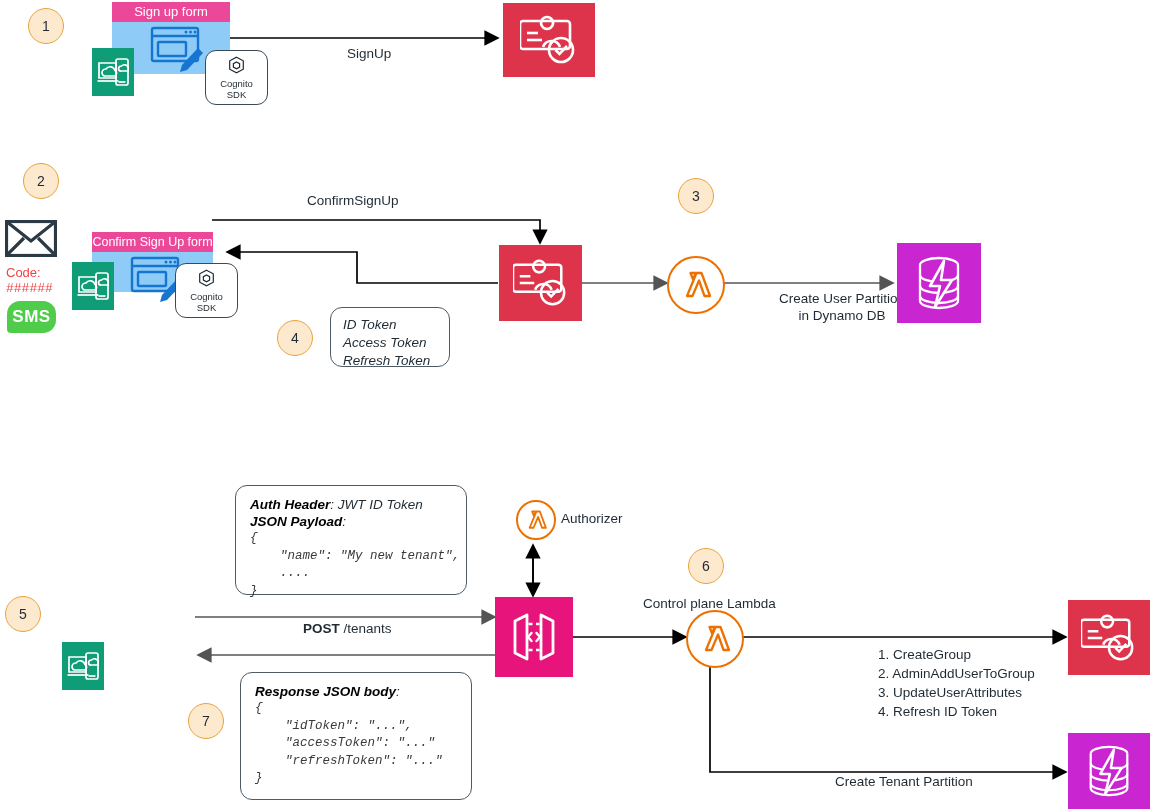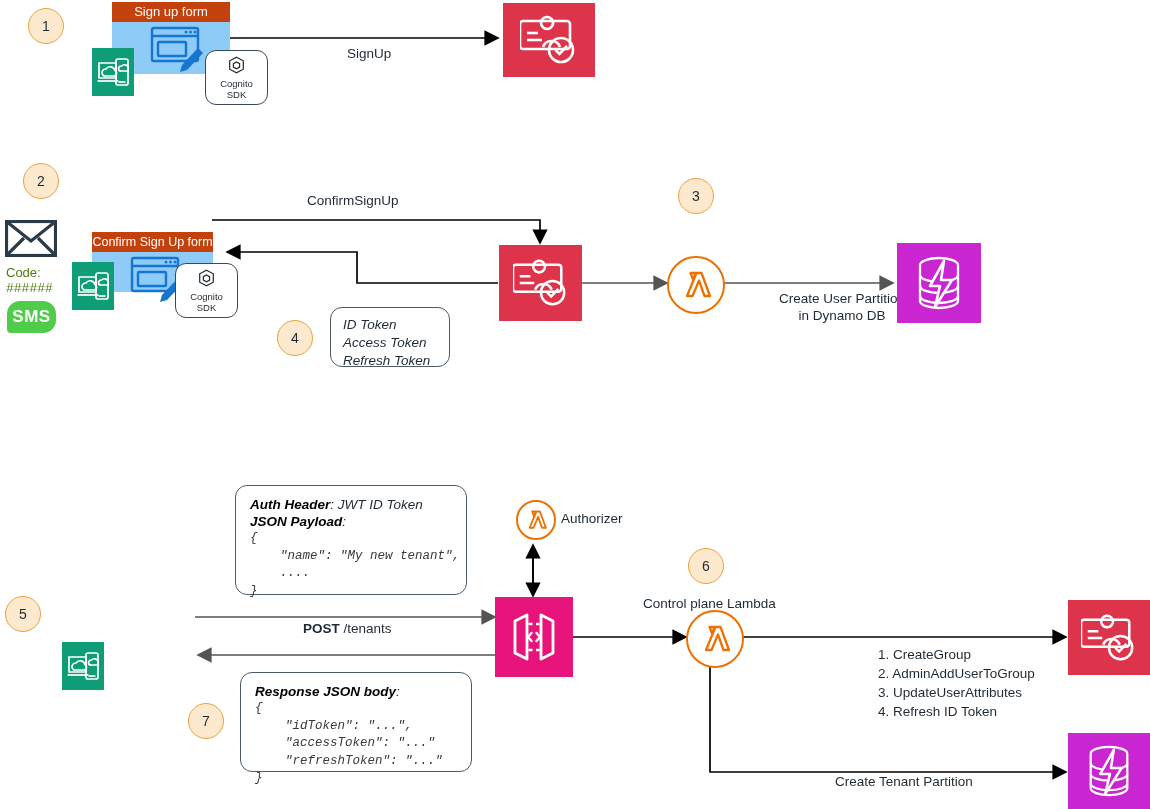--- a/index.html
+++ b/index.html
@@ -16,21 +16,21 @@
   .step{
     width:34px;height:34px;border-radius:50%;
     background:#fde9cd;border:1.6px solid #e8a33d;
     display:flex;align-items:center;justify-content:center;
     font-size:14px;color:#1f2a33;
   }
 
   
   .formcard{background:#8ecbf7;}
   .formcard .bar{
-    background:#c2410c;color:#ffffff;font-size:13px;
+    background:#ec4899;color:#ffffff;font-size:13px;
     text-align:center;line-height:20px;height:20px;white-space:nowrap;
   }
   .formcard .body{position:relative;height:calc(100% - 20px);}
 
   
   .device{background:#0f9d77;display:flex;align-items:center;justify-content:center;}
 
   
   .sdk{
     background:#ffffff;border:1.3px solid #3b4a56;border-radius:11px;
@@ -62,21 +62,21 @@
   
   .lbl{font-size:13.5px;line-height:17px;color:#1f2a33;white-space:pre;}
   .lbl.c{text-align:center;}
   .lbl b{font-weight:bold;}
   .lbl.tokens{font-size:13.5px;line-height:18px;}
   .smsbub{
     background:#4fcc49;border-radius:13px 13px 13px 4px;
     color:#ffffff;font-weight:bold;font-size:17px;letter-spacing:.5px;
     display:flex;align-items:center;justify-content:center;
   }
-  .codetxt{font-size:13px;line-height:16px;color:#4d7c0f;}
+  .codetxt{font-size:13px;line-height:16px;color:#ef4444;}
   .codetxt .hash{font-family:"Liberation Mono", monospace;font-size:13px;}
 </style>
 </head>
 <body>
 
 <div class="canvas">
 
   <svg class="wires" viewBox="0 0 1150 809">
     <defs>
       <marker id="ah-b" markerWidth="9" markerHeight="9" refX="8" refY="4.5" orient="auto">
@@ -353,21 +353,21 @@
       </g>
     </svg>
   </div>
 
   <div class="abs lbl" style="left:303px;top:620px;"><b>POST</b><span> /tenants</span></div>
 
   <div class="abs step" style="left:188px;top:703px;">
     <span>7</span>
   </div>
 
-  <div class="abs note" style="left:240px;top:672px;width:232px;height:100px;">
+  <div class="abs note" style="left:240px;top:672px;width:232px;height:128px;">
     <div class="note-inner">
       <div class="lbl"><b>Response JSON body</b><span>:</span></div>
       <div class="mono">{
     "idToken": "...",
     "accessToken": "..."
     "refreshToken": "..."
 }</div>
     </div>
   </div>
 

